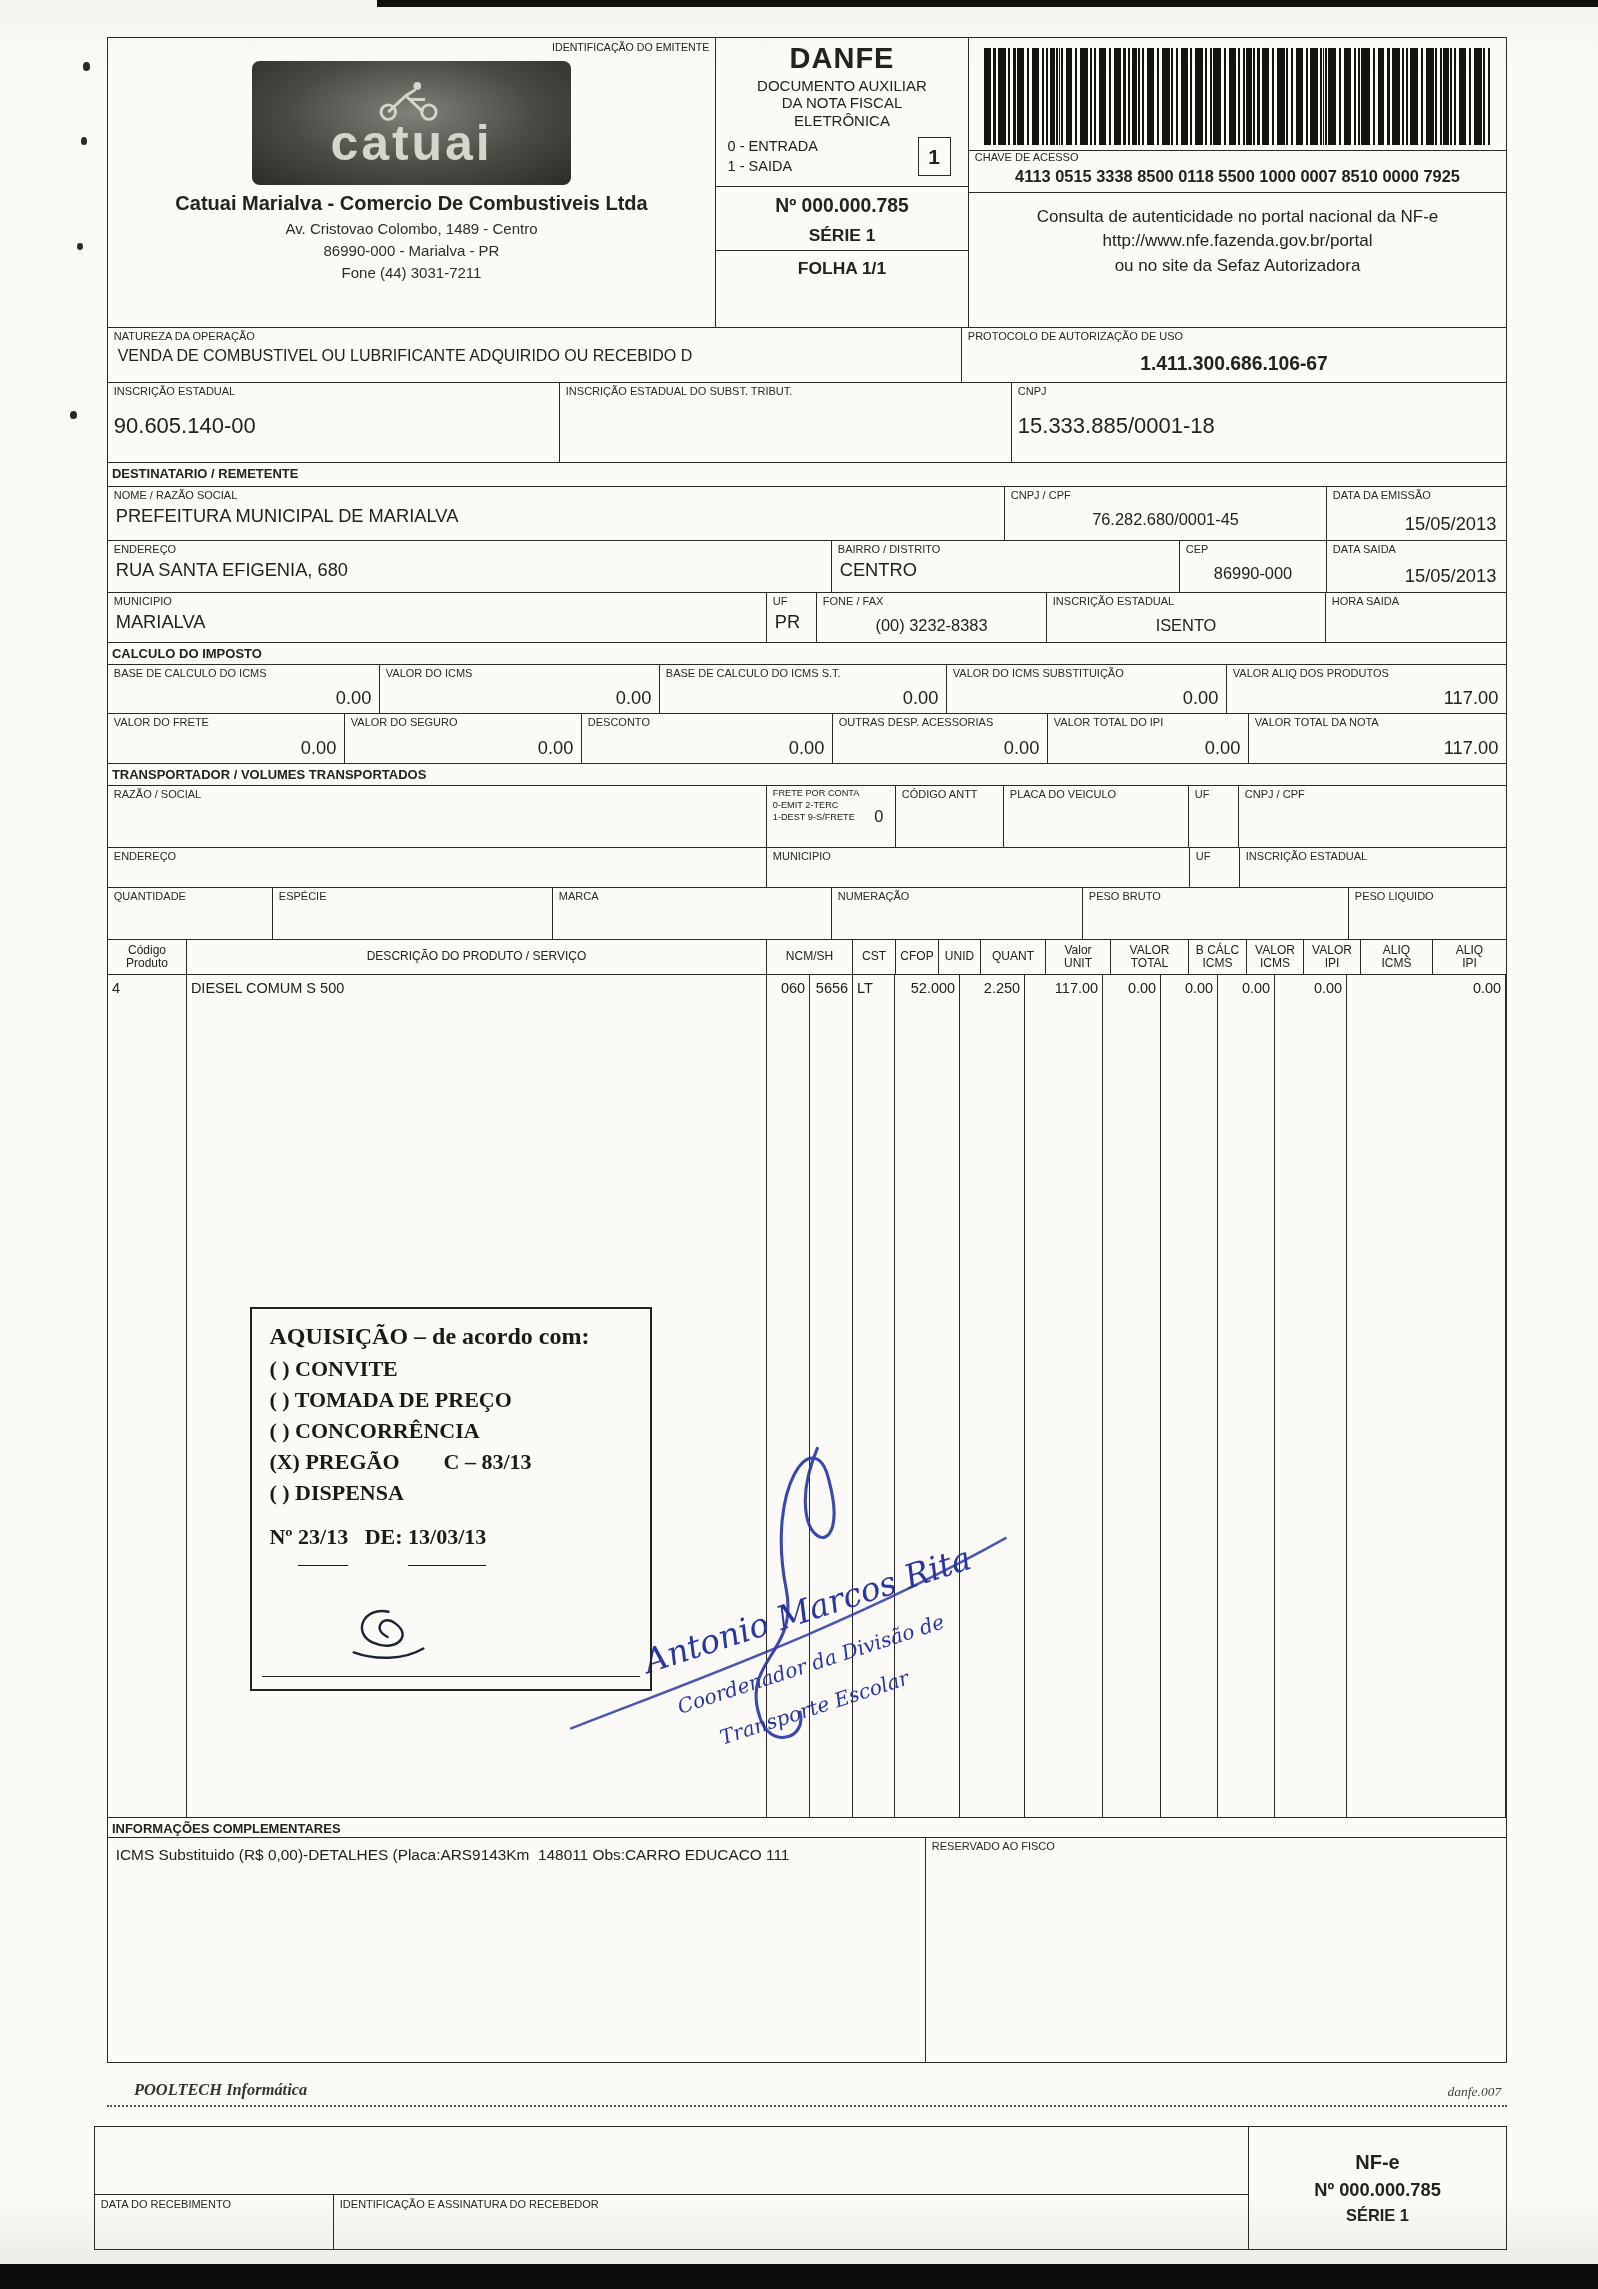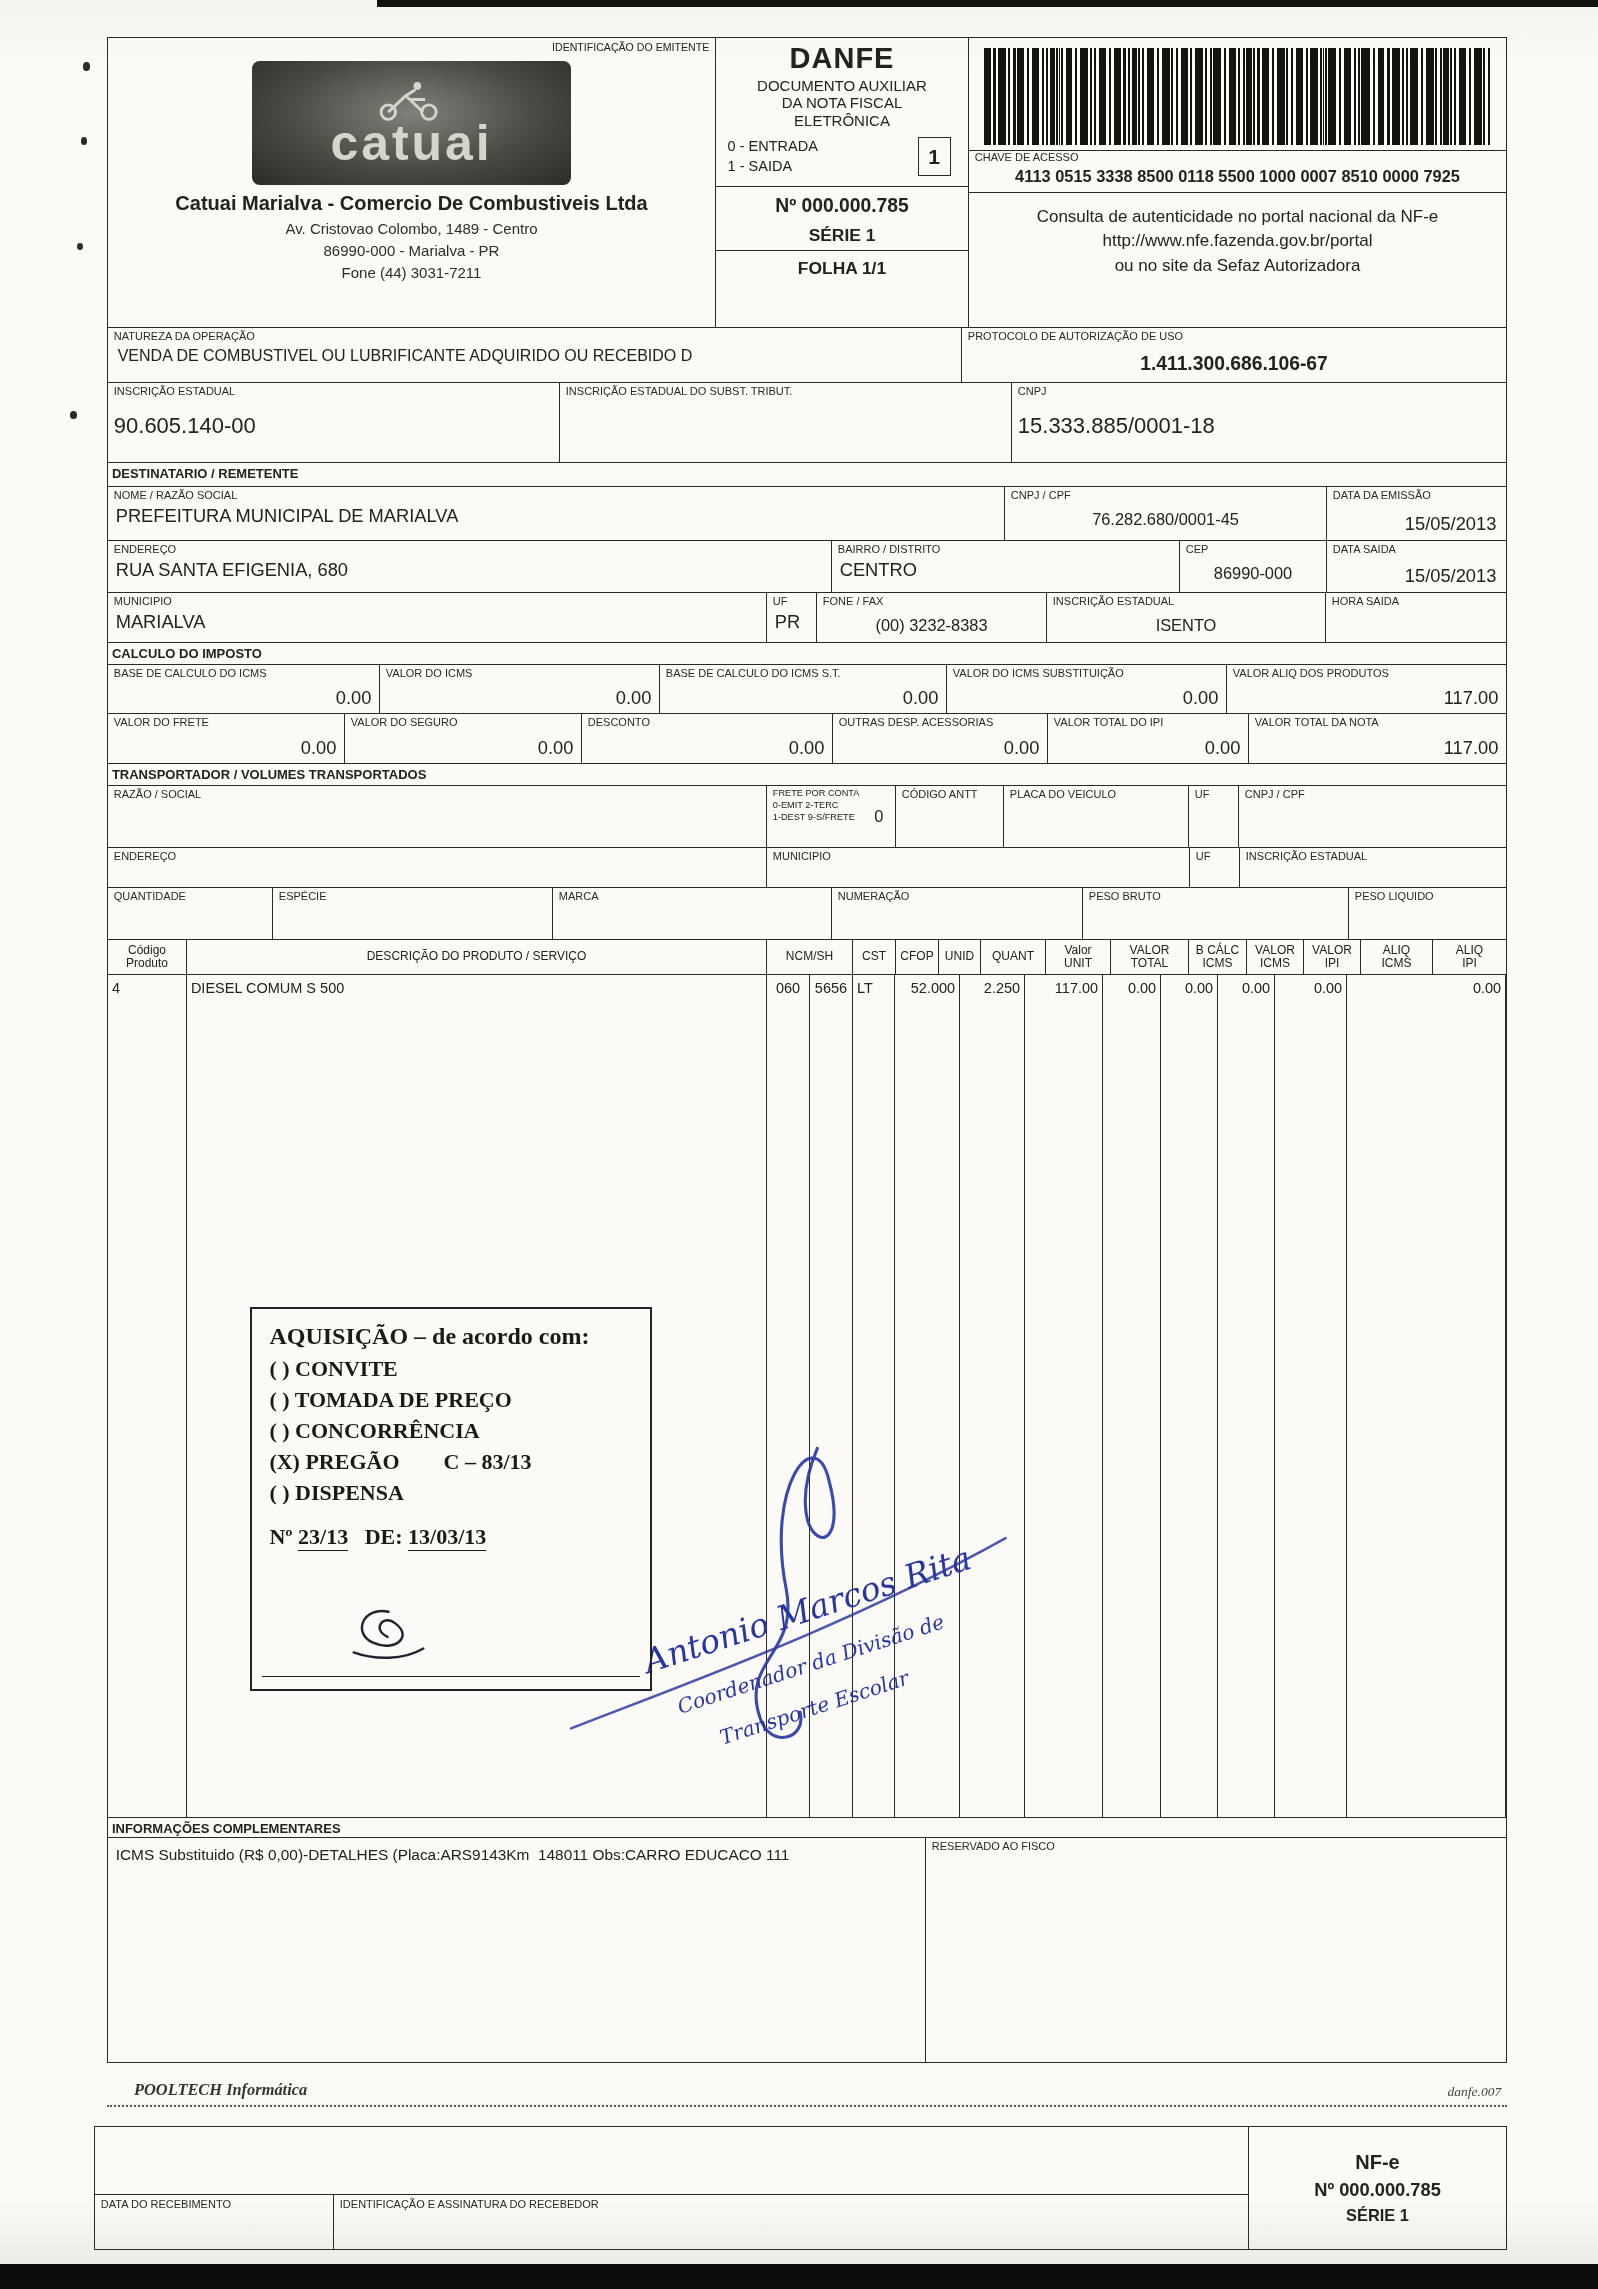--- a/index.html
+++ b/index.html
@@ -45,28 +45,28 @@
 .proto-val{font-size:19.3px;font-weight:700;text-align:center;margin-top:9.7px}
 
 .frete-lines{font-size:9.2px;line-height:1.3;white-space:pre-line}
 .frete-val{position:absolute;right:11.6px;top:21px;font-size:16.4px}
 
 .th{display:flex;align-items:center;justify-content:center;text-align:center;font-size:12px;line-height:1.12;white-space:pre-line;padding:1px 1.9px;border-right:1px solid #2a2923;overflow:hidden}
 .th:last-child{border-right:0}
 .tbody{display:flex;height:842px;position:relative}
 .tc{border-right:1px solid #2a2923;padding:4.8px 3.9px;font-size:14.5px;white-space:nowrap;overflow:visible}
 .tc:last-child{border-right:0}
-.ta-r{text-align:right}.ta-c{text-align:center}
+.ta-r{text-align:right}.ta-c{text-align:right}
 .w0{width:79px}.w1{width:580px}.w2{width:86px}.w3{width:43px}.w4{width:43px}.w5{width:42px}.w6{width:65px}.w7{width:65px}.w8{width:78px}.w9{width:58px}.w10{width:57px}.w11{width:57px}.w12{width:72px}.w13{flex:1 1 auto}
 
 .stamp{position:absolute;left:142px;top:332px;width:402px;height:384px;border:2.9px solid #232220;padding:13.5px 17.4px;font-family:"Liberation Serif",serif;font-weight:700;color:#1b1a17;z-index:3}
 .stamp-title{font-size:24px;margin-bottom:3px}
 .stamp-item{font-size:22px;line-height:1.42;white-space:pre-wrap}
 .stamp-no{font-size:22px;margin-top:15.4px}
-.u{border-bottom:1.9px solid #1b1a17;padding-bottom:1px}
+.u{border-bottom:1.9px solid #1b1a17;padding-bottom:16px}
 .sig-line{position:absolute;left:9.7px;right:9.7px;bottom:11.6px;border-top:1.9px solid #232220}
 .scribble{position:absolute;left:92px;bottom:25px}
 
 .sign{position:absolute;left:410px;top:449px;width:560px;height:406px;z-index:2;pointer-events:none}
 
 .info-text{font-size:15.4px;margin:5.8px 0 0 1.9px;white-space:pre-wrap}
 
 .rodape{position:absolute;left:107px;width:1400px;top:2076px;height:31px;border-bottom:2.9px dotted #55534b;font-family:"Liberation Serif",serif;font-style:italic}
 .rodape .sw{position:absolute;left:27px;top:3.9px;font-size:16.4px;font-weight:700;color:#35342d}
 .rodape .doc{position:absolute;right:5.8px;top:7.7px;font-size:13.5px;color:#45443c}

